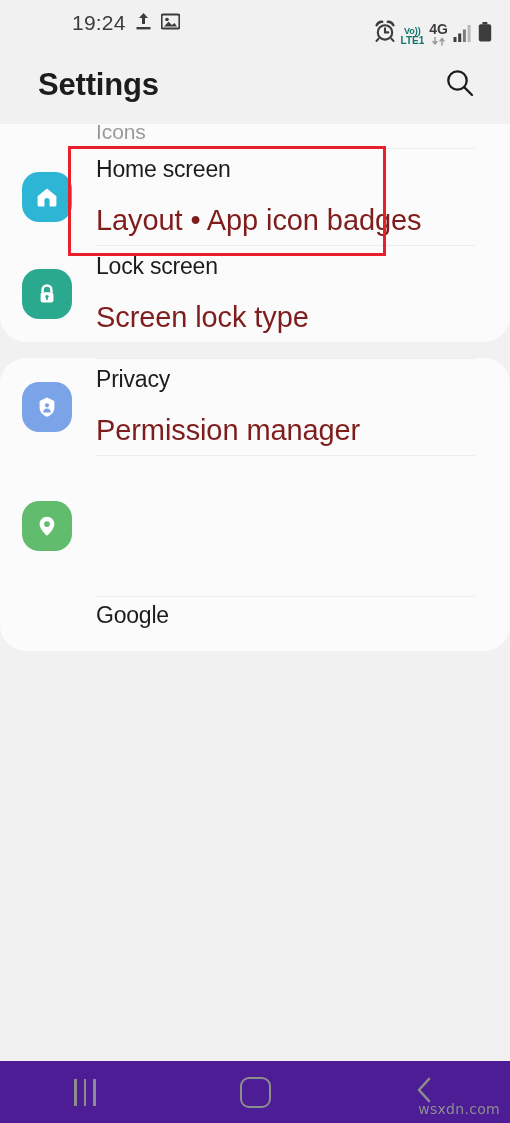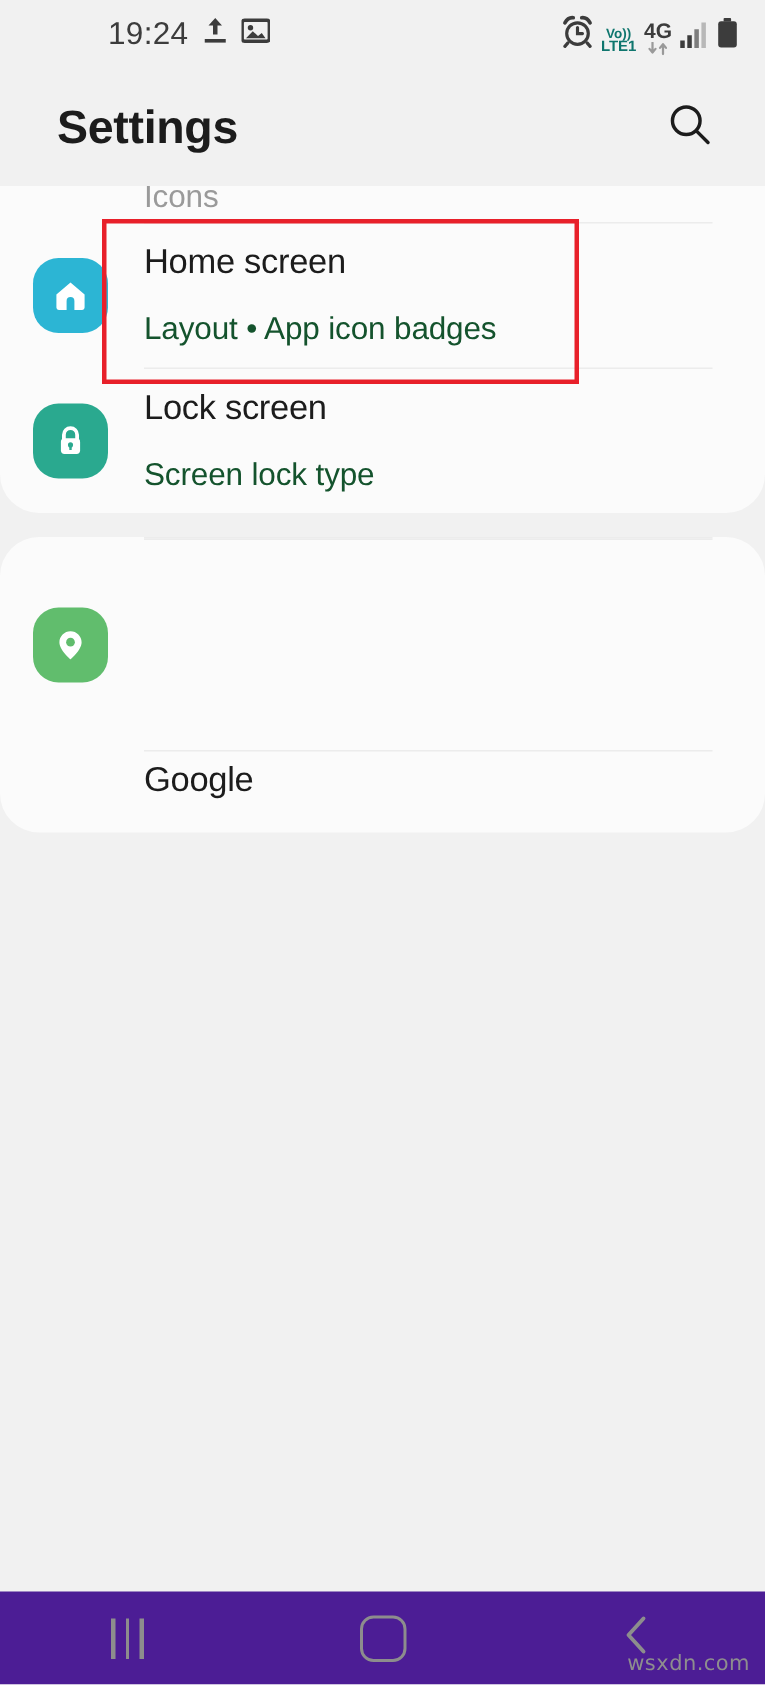--- a/index.html
+++ b/index.html
@@ -22,21 +22,20 @@
     display: flex;
     flex-direction: column;
   }
 
   
   .status-bar {
     height: 46px;
     flex: 0 0 46px;
     background: #f1f1f1;
     display: flex;
-    align-items: center;
     padding: 0 18px 0 72px;
     box-sizing: border-box;
   }
   .status-left {
     display: flex;
     align-items: center;
     gap: 9px;
   }
   .status-clock {
     font-size: 21px;
@@ -143,22 +142,22 @@
   .row-icon.spacer { background: transparent; }
   .row-text { flex: 1 1 auto; min-width: 0; }
   .row-title {
     font-size: 23px;
     color: #1c1c1c;
     line-height: 1.24;
     letter-spacing: -0.2px;
     font-weight: 400;
   }
   .row-sub {
-    font-size: 21px;
-    color: #14532d;
+    font-size: 29px;
+    color: #7f1d1d;
     line-height: 1.28;
     margin-top: 19px;
     letter-spacing: -0.1px;
   }
   .divider {
     height: 1px;
     background: #ececec;
     margin-left: 96px;
     margin-right: 35px;
   }
@@ -337,20 +336,33 @@
         </div>
       </div>
 
     </div>
 
     <div class="card" style="position:relative;">
 
 
       <div class="divider"></div>
 
+      <div class="row">
+        <div class="row-icon" style="background:#7ba3e8">
+          <svg width="28" height="28" viewBox="0 0 28 28">
+            <path d="M14 4.6 L21.4 8 V14.2 c0 4.6 -3 8 -7.4 9.6 c-4.4 -1.6 -7.4 -5 -7.4 -9.6 V8 Z" fill="#ffffff"></path>
+            <circle cx="14" cy="12.3" r="2.1" fill="#7ba3e8"></circle>
+            <path d="M10.2 19.6 c0 -2.4 1.7 -4 3.8 -4 s3.8 1.6 3.8 4 Z" fill="#7ba3e8"></path>
+          </svg>
+        </div>
+        <div class="row-text">
+          <div class="row-title">Privacy</div>
+          <div class="row-sub">Permission manager</div>
+        </div>
+      </div>
 
       <div class="divider"></div>
 
       <div class="row" style="min-height:140px;">
         <div class="row-icon" style="background:#61bd6d">
           <svg width="28" height="28" viewBox="0 0 28 28">
             <path d="M14 4.8 c-4.1 0 -7.4 3.3 -7.4 7.4 c0 5.4 7.4 11.4 7.4 11.4 s7.4 -6 7.4 -11.4 c0 -4.1 -3.3 -7.4 -7.4 -7.4 Z" fill="#ffffff"></path>
             <circle cx="14" cy="12.1" r="2.9" fill="#61bd6d"></circle>
           </svg>
         </div>

